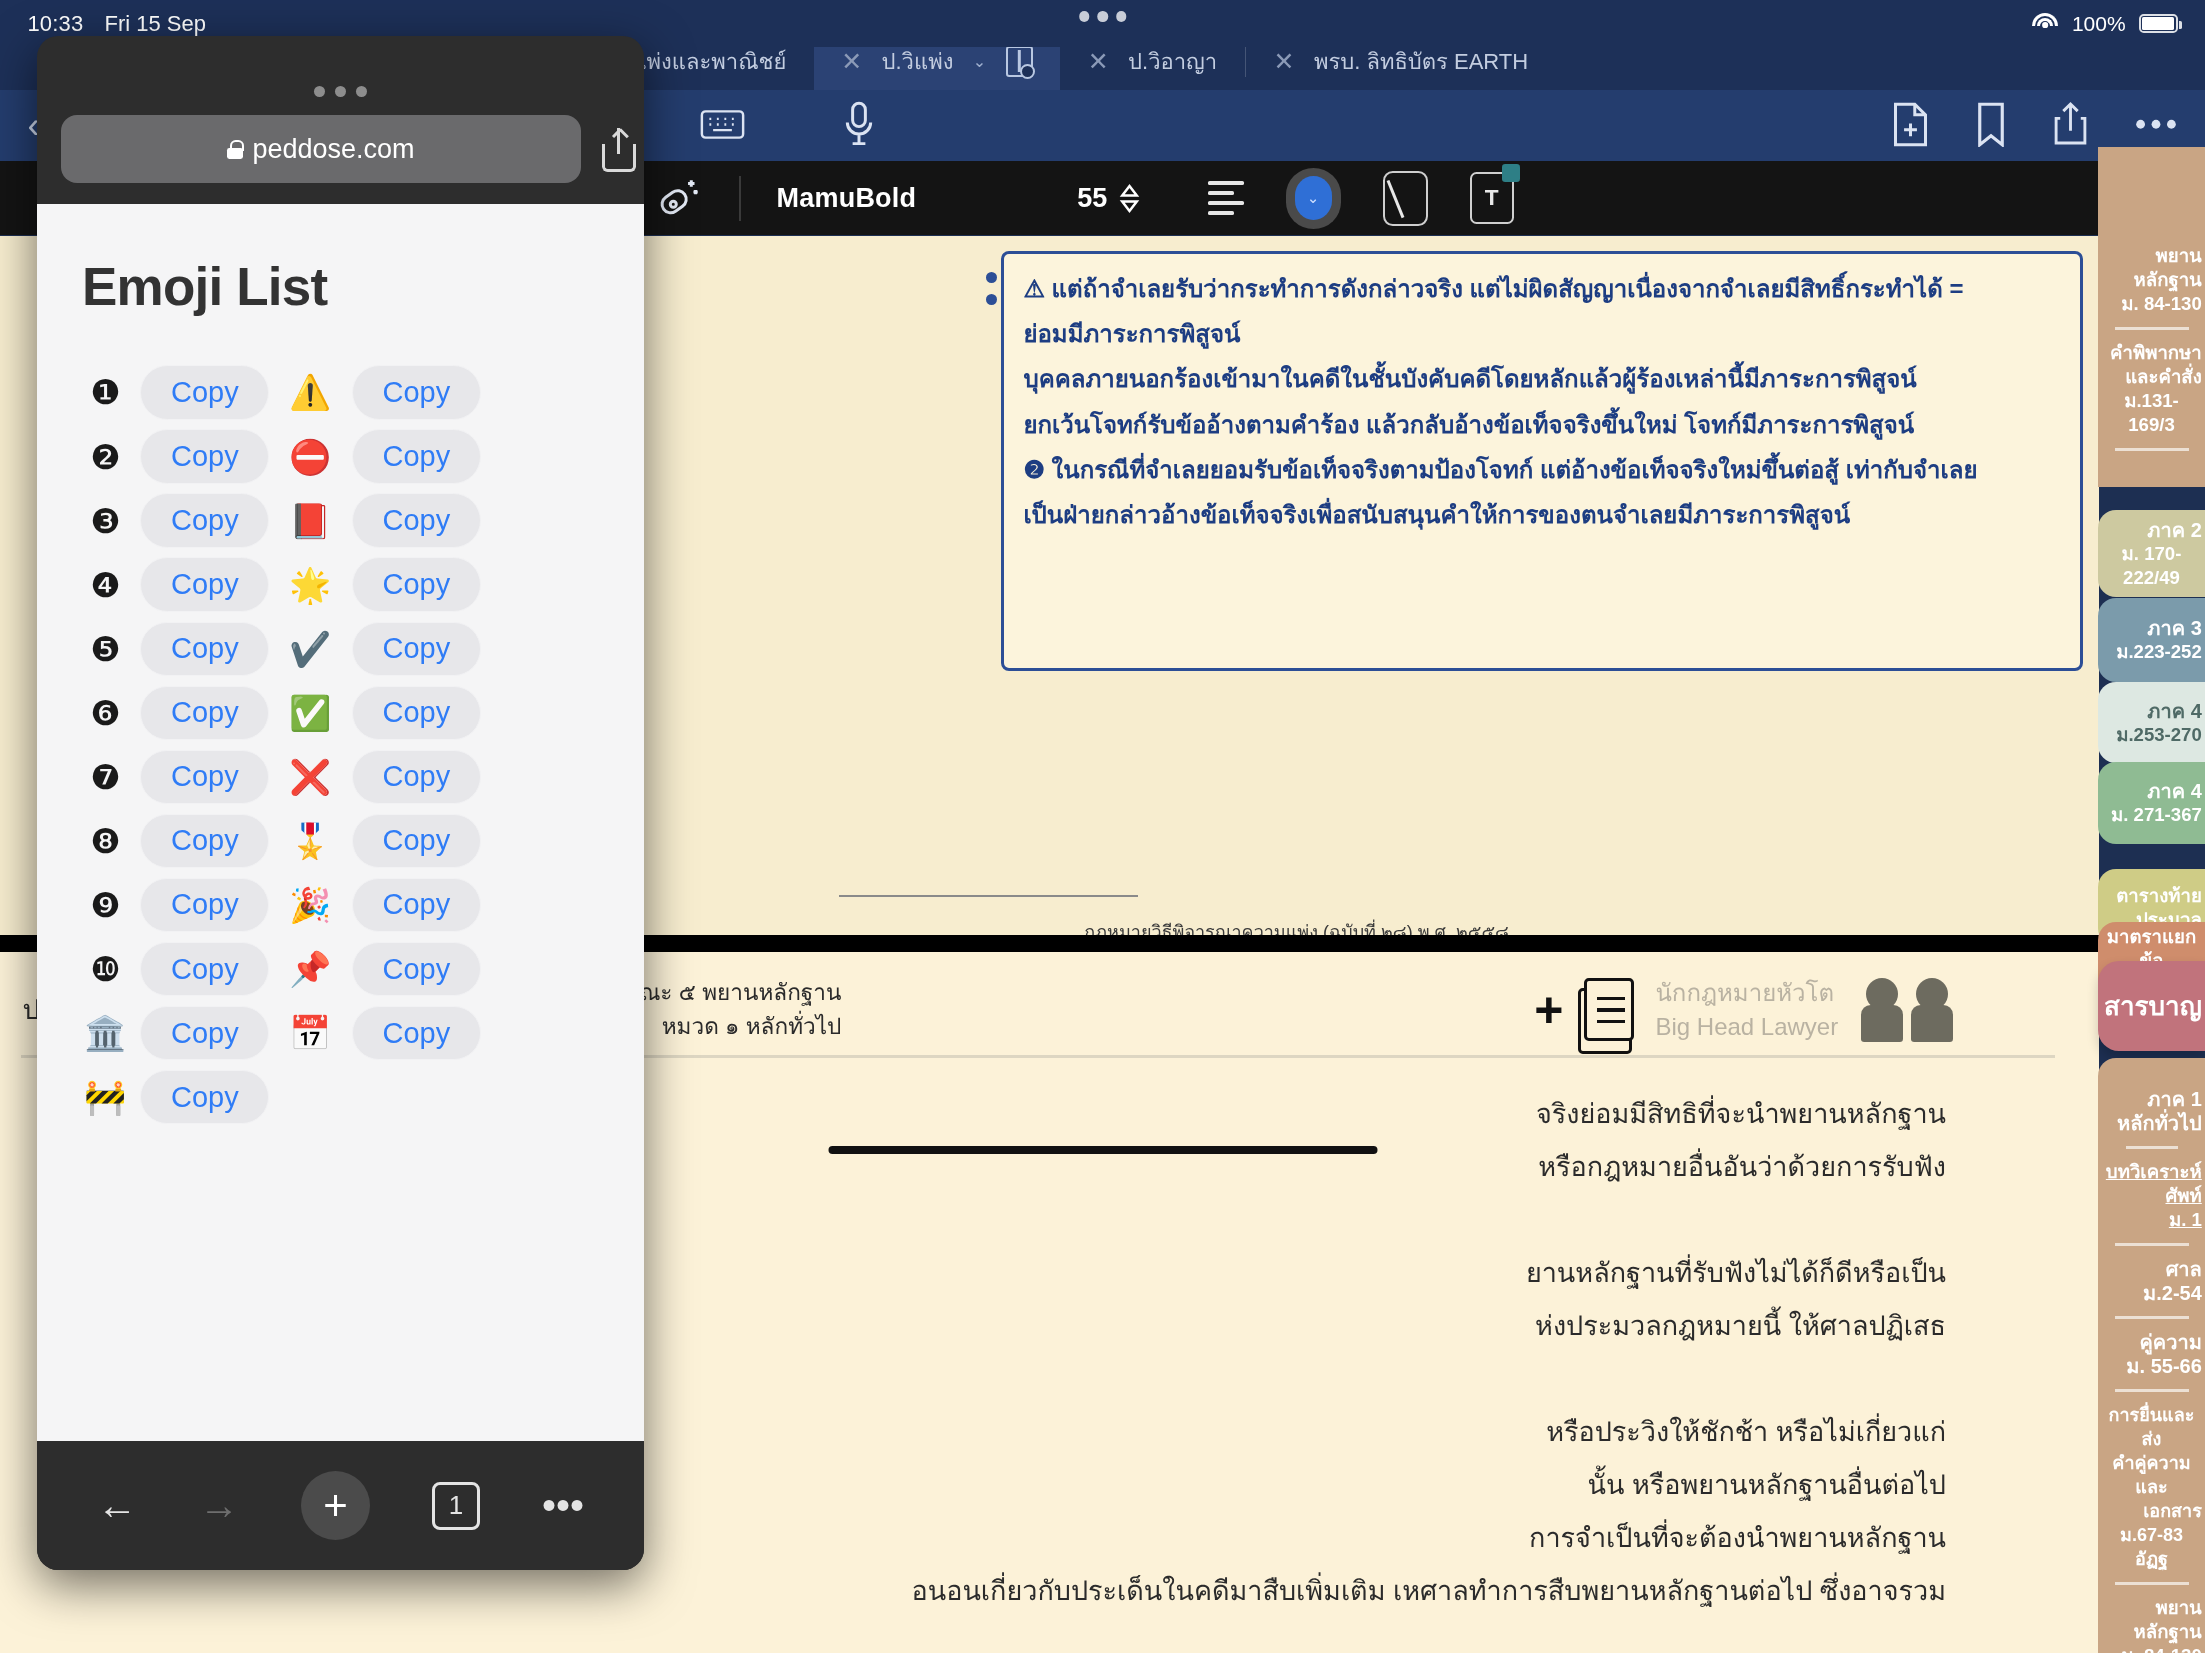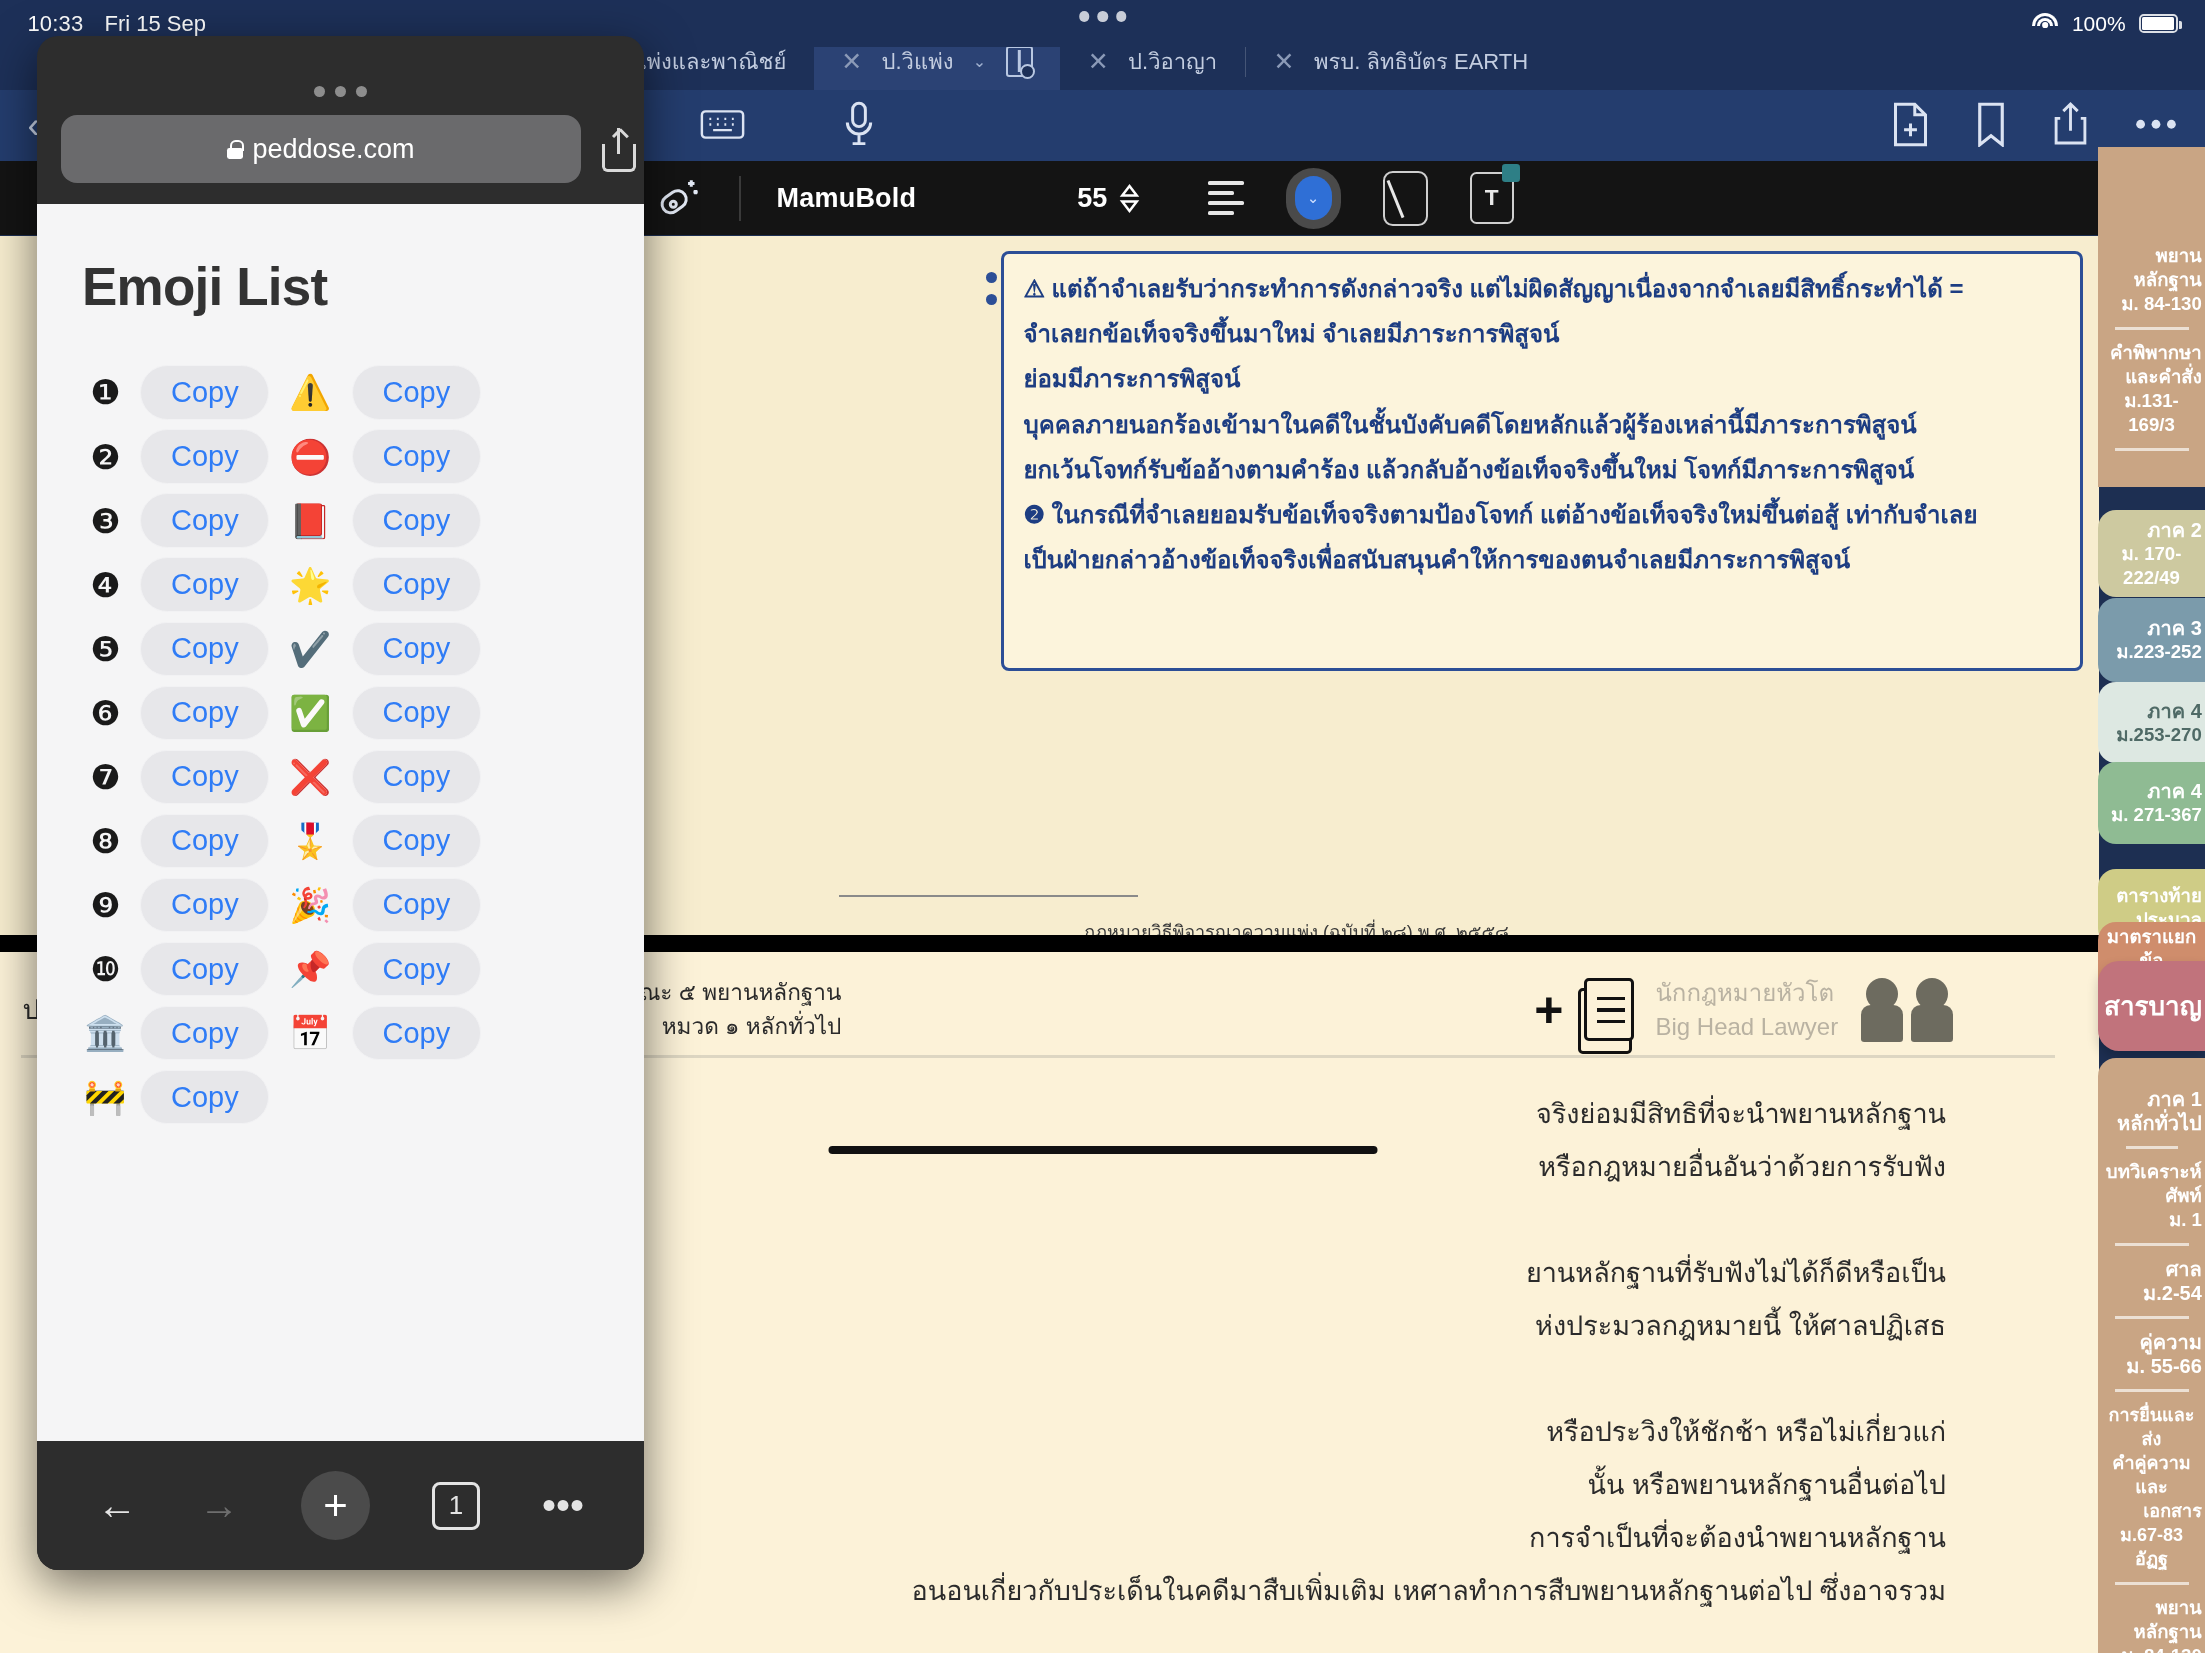--- a/index.html
+++ b/index.html
@@ -438,21 +438,20 @@
 นั่นนิษฐานไว้ในกฎหมายหรือมีข้อ
 ของเหตุการณ์เป็นคุณแก่คู่ความฝ่าย
 ไขแห่งการที่ตนจะได้รับประโยชน์</div>
 
     <div class="notebox">
       <div class="note-dots">
           <span></span>
           <span></span>
         </div>
       <p>⚠ แต่ถ้าจำเลยรับว่ากระทำการดังกล่าวจริง  แต่ไม่ผิดสัญญาเนื่องจากจำเลยมีสิทธิ์กระทำได้ =</p>
-      <p>จำเลยกข้อเท็จจริงขึ้นมาใหม่  จำเลยมีภาระการพิสูจน์</p>
       <p>ย่อมมีภาระการพิสูจน์</p>
       <p>บุคคลภายนอกร้องเข้ามาในคดีในชั้นบังคับคดีโดยหลักแล้วผู้ร้องเหล่านี้มีภาระการพิสูจน์</p>
       <p>ยกเว้นโจทก์รับข้ออ้างตามคำร้อง  แล้วกลับอ้างข้อเท็จจริงขึ้นใหม่  โจทก์มีภาระการพิสูจน์</p>
       <p>❷ ในกรณีที่จำเลยยอมรับข้อเท็จจริงตามป้องโจทก์  แต่อ้างข้อเท็จจริงใหม่ขึ้นต่อสู้  เท่ากับจำเลย</p>
       <p>เป็นฝ่ายกล่าวอ้างข้อเท็จจริงเพื่อสนับสนุนคำให้การของตนจำเลยมีภาระการพิสูจน์</p>
     </div>
 
     <div class="footnote-rule"></div>
     <div class="doc-footnotes">
       <div>ูกฎหมายวิธีพิจารณาความแพ่ง (ฉบับที่ ๒๘) พ.ศ. ๒๕๕๘</div>
@@ -549,21 +548,21 @@
     <div class="sbtab sbtab-saraban" style="position:absolute; top:725px;">
       <span class="l">สารบาญ</span>
     </div>
     <div class="sb-strip" style="top:822px; background:#c9a584; height:597px; border-radius:18px 0 0 0;">
       <div style="height:22.6px"></div>
       <div class="sbtab" style="font-size:20px;">
         <span class="l">ภาค 1</span>
         <span class="l">หลักทั่วไป</span>
       </div>
       <div class="sb-sep" style="width:52px;"></div>
-      <div class="sbtab" style="font-size:18.6px;">
+      <div class="sbtab" style="font-size:18.6px;text-decoration:underline;">
         <span class="l">บทวิเคราะห์</span>
         <span class="l">ศัพท์</span>
         <span class="l">ม. 1</span>
       </div>
       <div class="sb-sep"></div>
       <div class="sbtab" style="font-size:20px;">
         <span class="l">ศาล</span>
         <span class="l">ม.2-54</span>
       </div>
       <div class="sb-sep"></div>

